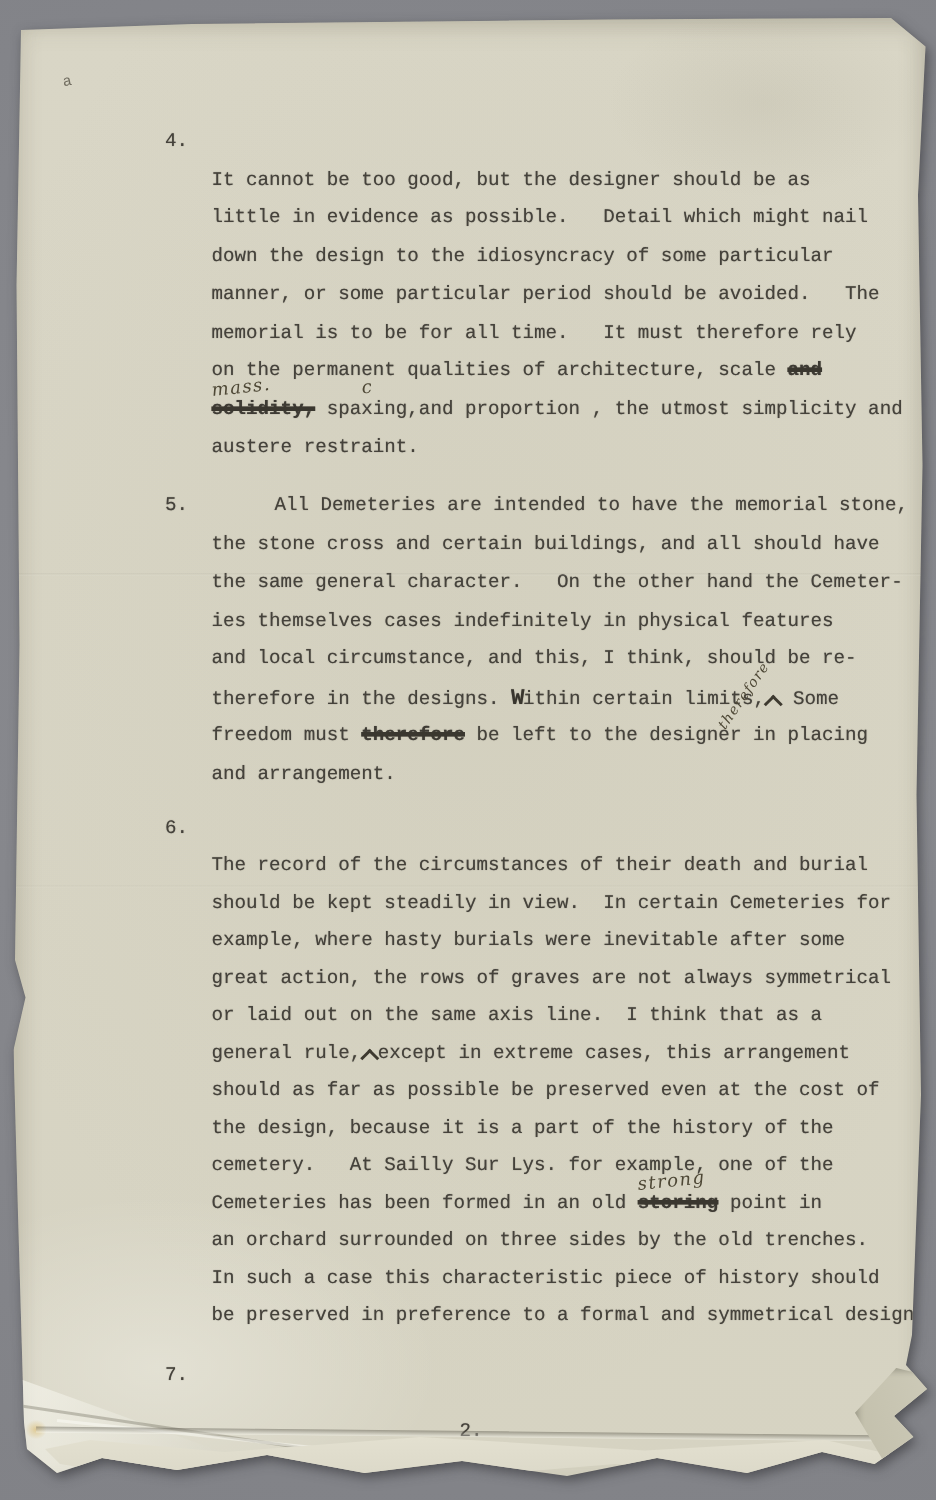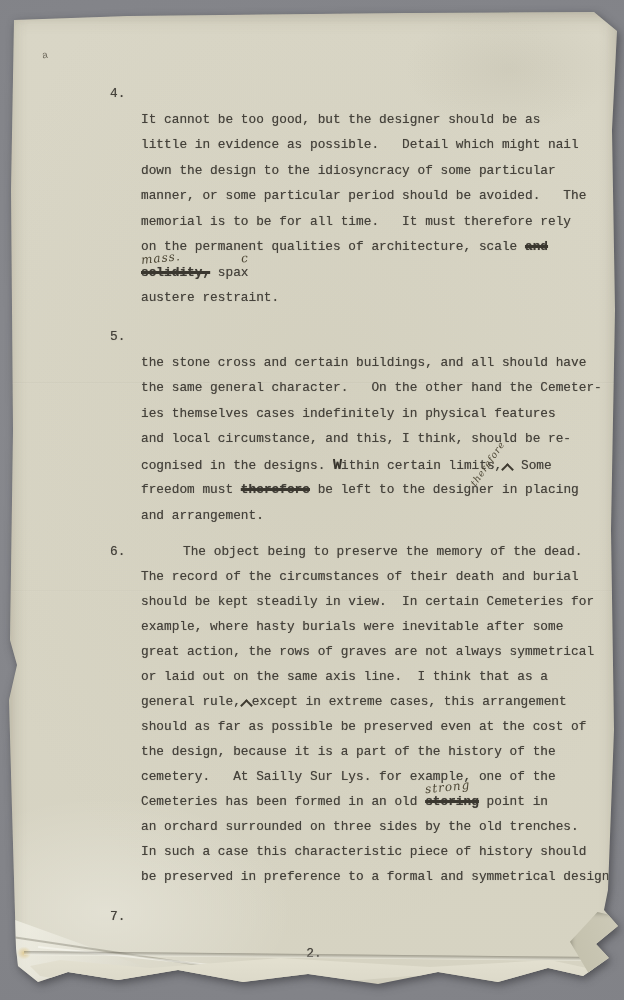--- a/index.html
+++ b/index.html
@@ -103,35 +103,35 @@
 
     <div id="paragraphs">
         <div class="para p0">
           <div class="line first"><span class="num">4.</span></div>
           <div class="line"><span class="t">It cannot be too good, but the designer should be as</span></div>
           <div class="line"><span class="t">little in evidence as possible.   Detail which might nail</span></div>
           <div class="line"><span class="t">down the design to the idiosyncracy of some particular</span></div>
           <div class="line"><span class="t">manner, or some particular period should be avoided.   The</span></div>
           <div class="line"><span class="t">memorial is to be for all time.   It must therefore rely</span></div>
           <div class="line"><span class="t">on the permanent qualities of architecture, scale </span><span class="t strike">and</span></div>
-          <div class="line"><span class="t strike">solidity,<span class="hw">mass.</span></span><span class="t"> spa</span><span class="t">x<span class="hw">c</span></span></div>
+          <div class="line"><span class="t strike">solidity,<span class="hw">mass.</span></span><span class="t"> spa</span><span class="t">x<span class="hw">c</span></span><span class="t">ing,and proportion , the utmost simplicity and</span></div>
           <div class="line"><span class="t">austere restraint.</span></div>
         </div>
         <div class="para p1">
-          <div class="line first"><span class="num">5.</span></div>
+          <div class="line first"><span class="num">5.</span><span class="t">All Demeteries are intended to have the memorial stone,</span></div>
           <div class="line"><span class="t">the stone cross and certain buildings, and all should have</span></div>
           <div class="line"><span class="t">the same general character.   On the other hand the Cemeter-</span></div>
           <div class="line"><span class="t">ies themselves cases indefinitely in physical features</span></div>
           <div class="line"><span class="t">and local circumstance, and this, I think, should be re-</span></div>
-          <div class="line"><span class="t">cognised in the designs. </span><span class="t heavy">W</span><span class="t">ithin certain limits,</span><span class="caret"><span class="hw">therefore</span></span><span class="t"> Some</span></div>
+          <div class="line"><span class="t">therefore in the designs. </span><span class="t heavy">W</span><span class="t">ithin certain limits,</span><span class="caret"><span class="hw">therefore</span></span><span class="t"> Some</span></div>
           <div class="line"><span class="t">freedom must </span><span class="t strike">therefore</span><span class="t"> be left to the designer in placing</span></div>
           <div class="line"><span class="t">and arrangement.</span></div>
         </div>
         <div class="para p2">
-          <div class="line first"><span class="num">6.</span><span class="t">The object being to preserve the memory of the dead.</span></div>
+          <div class="line first"><span class="num">6.</span></div>
           <div class="line"><span class="t">The record of the circumstances of their death and burial</span></div>
           <div class="line"><span class="t">should be kept steadily in view.  In certain Cemeteries for</span></div>
           <div class="line"><span class="t">example, where hasty burials were inevitable after some</span></div>
           <div class="line"><span class="t">great action, the rows of graves are not always symmetrical</span></div>
           <div class="line"><span class="t">or laid out on the same axis line.  I think that as a</span></div>
           <div class="line"><span class="t">general rule,</span><span class="caret"></span><span class="t">except in extreme cases, this arrangement</span></div>
           <div class="line"><span class="t">should as far as possible be preserved even at the cost of</span></div>
           <div class="line"><span class="t">the design, because it is a part of the history of the</span></div>
           <div class="line"><span class="t">cemetery.   At Sailly Sur Lys. for example, one of the</span></div>
           <div class="line"><span class="t">Cemeteries has been formed in an old </span><span class="t strike">storing<span class="hw">strong</span></span><span class="t"> point in</span></div>

